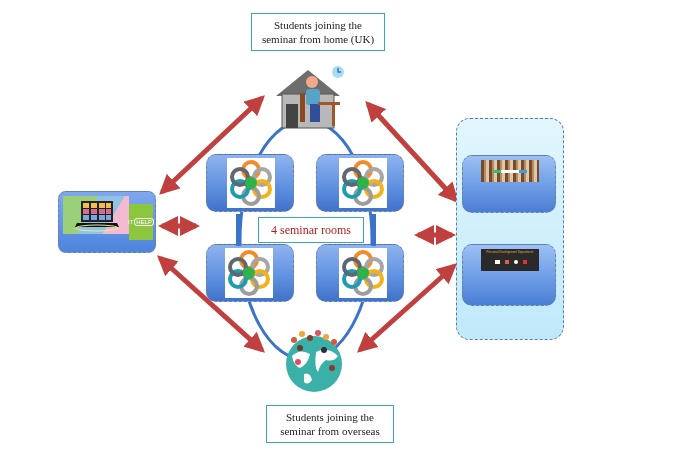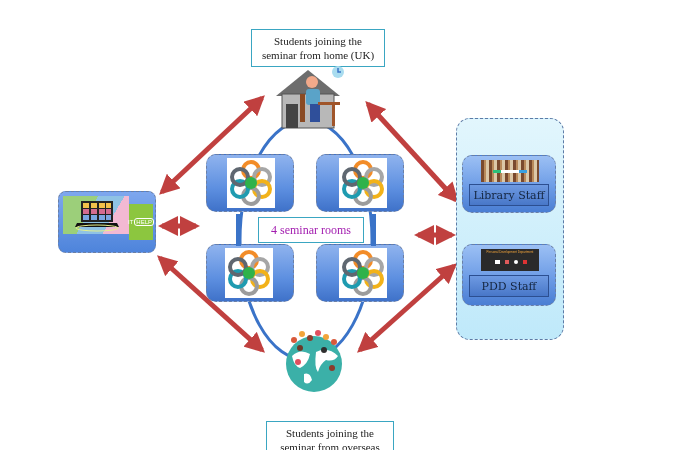--- a/index.html
+++ b/index.html
@@ -1,21 +1,21 @@
 <!DOCTYPE html>
 <html><head>
 <meta charset="utf-8">
 <style>
   html, body { margin:0; padding:0; background:#ffffff; }
   body { width:675px; height:450px; position:relative; overflow:hidden; font-family:"Liberation Serif", serif; }
   .abs { position:absolute; }
   .caption {
     position:absolute; background:#fff; border:1.5px solid #3aa6c2;
     font-size:11px; color:#222; text-align:center; line-height:14px;
-    display:flex; align-items:center; justify-content:center; box-sizing:border-box;margin-top:16px;
+    display:flex; align-items:center; justify-content:center; box-sizing:border-box;
   }
   .room {
     position:absolute; width:88px; height:58px; border-radius:10px;
     background:linear-gradient(180deg,#8fb3ee 0%,#5d8fe0 60%,#3f72c9 100%);
     border:1px dashed #6a7fa5; box-sizing:border-box;
   }
   .room .inner {
     position:absolute; left:20px; top:3px; width:48px; height:50px; background:#fff;
   }
   .staffbox {
@@ -24,21 +24,21 @@
     border:1px dashed #6a7fa5; box-sizing:border-box;
   }
   .staff-label {
     position:absolute; left:6px; right:6px; bottom:6px; height:20px;
     background:linear-gradient(180deg,#6e9ae2,#4877c8); border:1px solid #2c4f91;
     color:#14253f; font-size:11px; display:flex; align-items:center; justify-content:center;
     font-family:"DejaVu Serif", serif;
   }
   .seminar-label {
     position:absolute; left:258px; top:217px; width:106px; height:26px; background:#fff;
-    border:1.5px solid #3aa6c2; box-sizing:border-box; font-size:12px; color:#a21caf;
+    border:1.5px solid #3aa6c2; box-sizing:border-box; font-size:12px; color:#b91c1c;
     display:flex; align-items:center; justify-content:center;
   }
 </style>
 </head>
 <body>
 
 <svg class="abs" width="675" height="450" style="left:0;top:0;">
   <defs>
     <marker id="ah" viewBox="0 0 10 10" refX="8" refY="5" markerWidth="4" markerHeight="4" orient="auto-start-reverse">
       <path d="M0,0 L10,5 L0,10 z" fill="#c0403f"></path>
@@ -156,35 +156,29 @@
 </div>
 
 <div class="abs" style="left:456px;top:118px;width:108px;height:222px;border-radius:14px;background:linear-gradient(180deg,#e2f6fd 0%,#bfe9fa 100%);border:1px dashed #5d7ba6;box-sizing:border-box;"></div>
 
 <div class="staffbox" style="top:155px;">
   <div class="abs" style="left:18px;top:4px;width:58px;height:22px;background:repeating-linear-gradient(90deg,#7a4a2e 0 3px,#b98a5b 3px 5px,#dcc8a8 5px 8px);">
     <div class="abs" style="left:12px;top:10px;width:34px;height:3px;background:#fff;"></div>
     <div class="abs" style="left:12px;top:10px;width:8px;height:3px;background:#2cc07a;"></div>
     <div class="abs" style="left:38px;top:10px;width:8px;height:3px;background:#3aa0e0;"></div>
   </div>
-  <div class="staff-label">
-    <span>Library Staff</span>
-  </div>
 </div>
 
 <div class="staffbox" style="top:244px;height:62px;">
   <div class="abs" style="left:18px;top:4px;width:58px;height:22px;background:#2a2a2a;">
     <div class="abs" style="left:0;right:0;top:1px;font-size:3px;color:#f2a43a;text-align:center;font-family:'Liberation Sans',sans-serif;">Personal Development Department</div>
     <div class="abs" style="left:14px;top:11px;width:5px;height:4px;background:#fff;"></div>
     <div class="abs" style="left:24px;top:11px;width:4px;height:4px;background:#e05a5a;"></div>
     <div class="abs" style="left:33px;top:11px;width:4px;height:4px;border-radius:50%;background:#fff;"></div>
     <div class="abs" style="left:42px;top:11px;width:4px;height:4px;background:#d33;"></div>
-  </div>
-  <div class="staff-label" style="bottom:8px;">
-    <span>PDD Staff</span>
   </div>
 </div>
 
 <svg class="abs" style="left:280px;top:328px;" width="68" height="66" viewBox="0 0 68 66">
   <circle cx="34" cy="36" r="28" fill="#3bb0a8"></circle>
   <path d="M12,28 Q20,20 30,26 Q28,36 20,40 Q14,38 12,28 z" fill="#ffffff"></path>
   <path d="M36,24 Q48,18 58,28 Q54,34 46,32 Q40,36 38,44 Q34,40 36,24 z" fill="#ffffff"></path>
   <path d="M24,46 Q30,44 32,52 Q28,58 24,54 z" fill="#ffffff"></path>
   <g>
     <circle cx="14" cy="12" r="3" fill="#d8583b"></circle>

